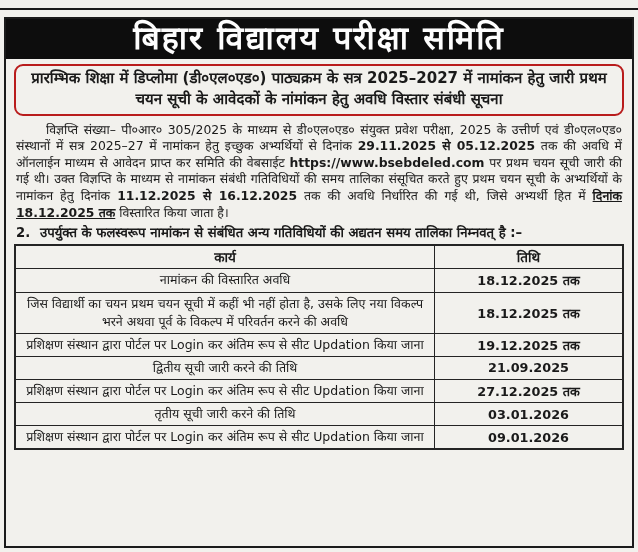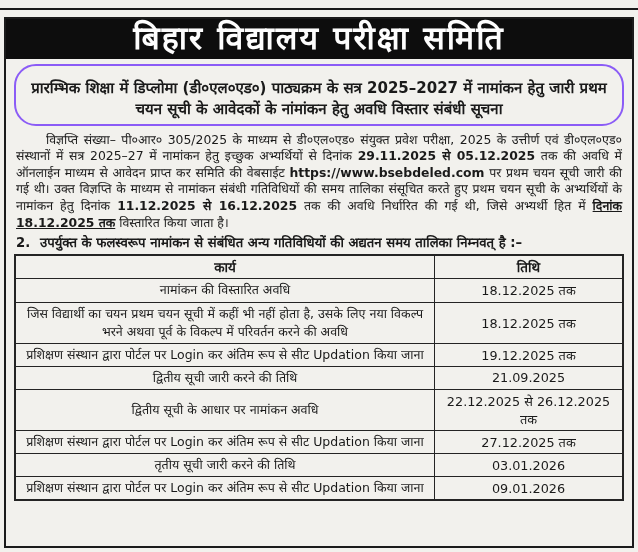--- a/index.html
+++ b/index.html
@@ -20,22 +20,22 @@
   }
 
   .masthead{
     background:#0d0d0d; color:#fdfdfd; height:40px;
     display:flex; align-items:center; justify-content:center;
     font-weight:bold; font-size:32px; letter-spacing:2px;
     line-height:1; padding-bottom:3px;
   }
 
   .subtitle-box{
-    margin:5px 8px 3px 8px; border:2px solid #8b5cf6; border-radius:22px;
-    padding:12px 12px 3px 12px; text-align:center;
+    margin:5px 8px 3px 8px; border:2px solid #b91c1c; border-radius:9px;
+    padding:2px 12px 3px 12px; text-align:center;
     font-weight:bold; font-size:15px; line-height:1.42;
   }
 
   .intro{
     margin:3px 10px 0 10px; font-size:12.4px; line-height:1.34;
     text-align:justify; text-indent:30px;
   }
   .b{ font-weight:bold; }
   .u{ text-decoration:underline; }
 
@@ -46,21 +46,21 @@
   table.schedule{
     margin:3px 8px 0 8px; width:calc(100% - 16px);
     border-collapse:collapse; border:2px solid #242424;
     table-layout:fixed;
   }
   table.schedule th, table.schedule td{ border:1.6px solid #242424; }
   table.schedule th{
     font-size:13.5px; font-weight:bold; text-align:center; padding:2px 4px;
   }
   td.task{ font-size:12.5px; padding:2px 8px; line-height:1.45; text-align:center; }
-  td.date{ font-weight:normal; font-size:12.8px; text-align:center; width:31%; padding:2px 4px; }
+  td.date{ font-weight:bold; font-size:12.8px; text-align:center; width:31%; padding:2px 4px; }
 </style>
 </head>
 <body>
 
 <div class="page">
   <div class="top-rule"></div>
 
   <div class="doc">
 
     <div class="masthead">
@@ -96,24 +96,20 @@
         </tr>
         <tr>
           <td class="task">प्रशिक्षण संस्थान द्वारा पोर्टल पर Login कर अंतिम रूप से सीट Updation किया जाना</td>
           <td class="date">19.12.2025 तक</td>
         </tr>
         <tr>
           <td class="task">द्वितीय सूची जारी करने की तिथि</td>
           <td class="date">21.09.2025</td>
         </tr>
         <tr>
-          <td class="task">द्वितीय सूची के आधार पर नामांकन अवधि</td>
-          <td class="date">22.12.2025 से 26.12.2025 तक</td>
-        </tr>
-        <tr>
           <td class="task">प्रशिक्षण संस्थान द्वारा पोर्टल पर Login कर अंतिम रूप से सीट Updation किया जाना</td>
           <td class="date">27.12.2025 तक</td>
         </tr>
         <tr>
           <td class="task">तृतीय सूची जारी करने की तिथि</td>
           <td class="date">03.01.2026</td>
         </tr>
         <tr>
           <td class="task">प्रशिक्षण संस्थान द्वारा पोर्टल पर Login कर अंतिम रूप से सीट Updation किया जाना</td>
           <td class="date">09.01.2026</td>

